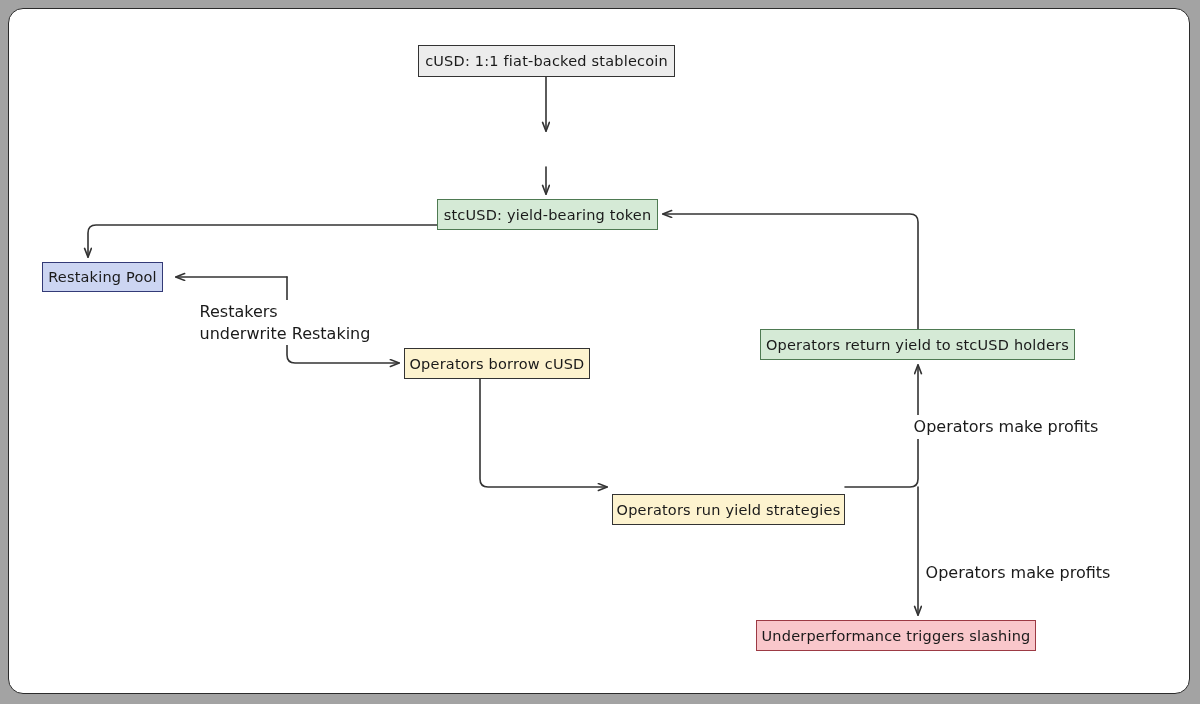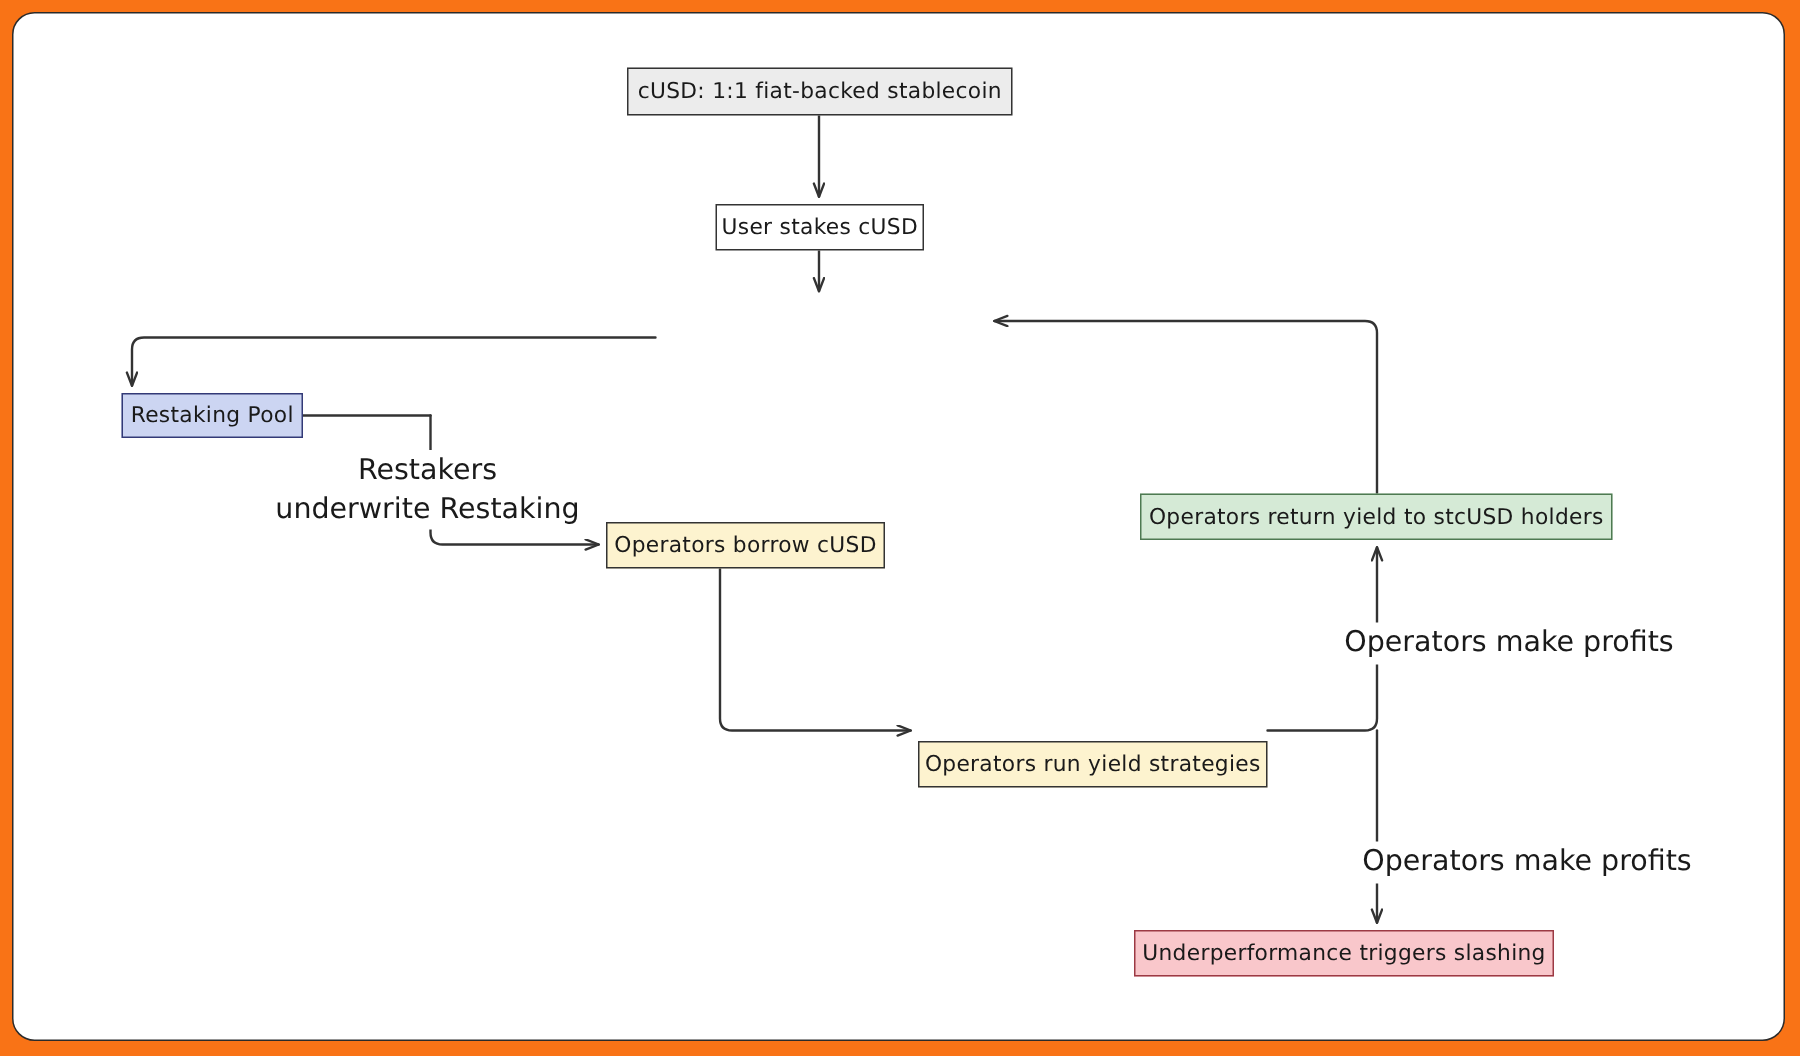--- a/index.html
+++ b/index.html
@@ -4,21 +4,21 @@
 <style>
   html, body {
     margin: 0;
     padding: 0;
     background: #ffffff;
   }
   #canvas {
     position: relative;
     width: 1200px;
     height: 704px;
-    background: #f97316;
+    background: #a3a3a3;
     font-family: "DejaVu Sans", sans-serif;
     overflow: hidden;
   }
   #frame {
     position: absolute;
     left: 8px;
     top: 8px;
     width: 1182px;
     height: 686px;
     border: 1.6px solid #2b2b2b;
@@ -42,24 +42,24 @@
     align-items: center;
     justify-content: center;
     font-size: 14.5px;
     color: #1a1a1a;
     letter-spacing: 0.2px;
     white-space: nowrap;
     text-align: center;
   }
   .edge-label {
     position: absolute;
-    font-size: 19px;
+    font-size: 16px;
     color: #1a1a1a;
     white-space: nowrap;
-    text-align: center;
+    text-align: left;
     line-height: 1.35;
     background: #ffffff;
     padding: 1px 3px;
   }
 </style>
 </head>
 <body>
 
 <div id="canvas">
 
@@ -90,26 +90,26 @@
       <path d="M918,487 L918,615" marker-end="url(#arrow)"></path>
 
       <path d="M918,329 L918,222 Q918,214 910,214 L663,214" marker-end="url(#arrow)"></path>
     </g>
   </svg>
 
   <div class="node" style="left:418px; top:45px; width:257px; height:32px; background:#ececec; border-color:#333333;">
     <span>cUSD: 1:1 fiat-backed stablecoin</span>
   </div>
 
-  <div class="node" style="left:477px; top:136px; width:139px; height:31px; background:#ffffff; border-color:#333333;">
-    <span>User stakes cUSD</span>
+
+  <div class="node" style="left:437px; top:199px; width:221px; height:31px; background:#d5ead6; border-color:#4e7a52;">
+    <span>stcUSD: yield-bearing token</span>
   </div>
 
-
-  <div class="node" style="left:42px; top:262px; width:121px; height:30px; background:#ccd5f2; border-color:#333a77;margin-left:39px;">
+  <div class="node" style="left:42px; top:262px; width:121px; height:30px; background:#ccd5f2; border-color:#333a77;">
     <span>Restaking Pool</span>
   </div>
 
   <div class="node" style="left:404px; top:348px; width:186px; height:31px; background:#fdf3cf; border-color:#333333;">
     <span>Operators borrow cUSD</span>
   </div>
 
   <div class="node" style="left:612px; top:471px; width:233px; height:31px; background:#fdf3cf; border-color:#333333;margin-top:23px;">
     <span>Operators run yield strategies</span>
   </div>

